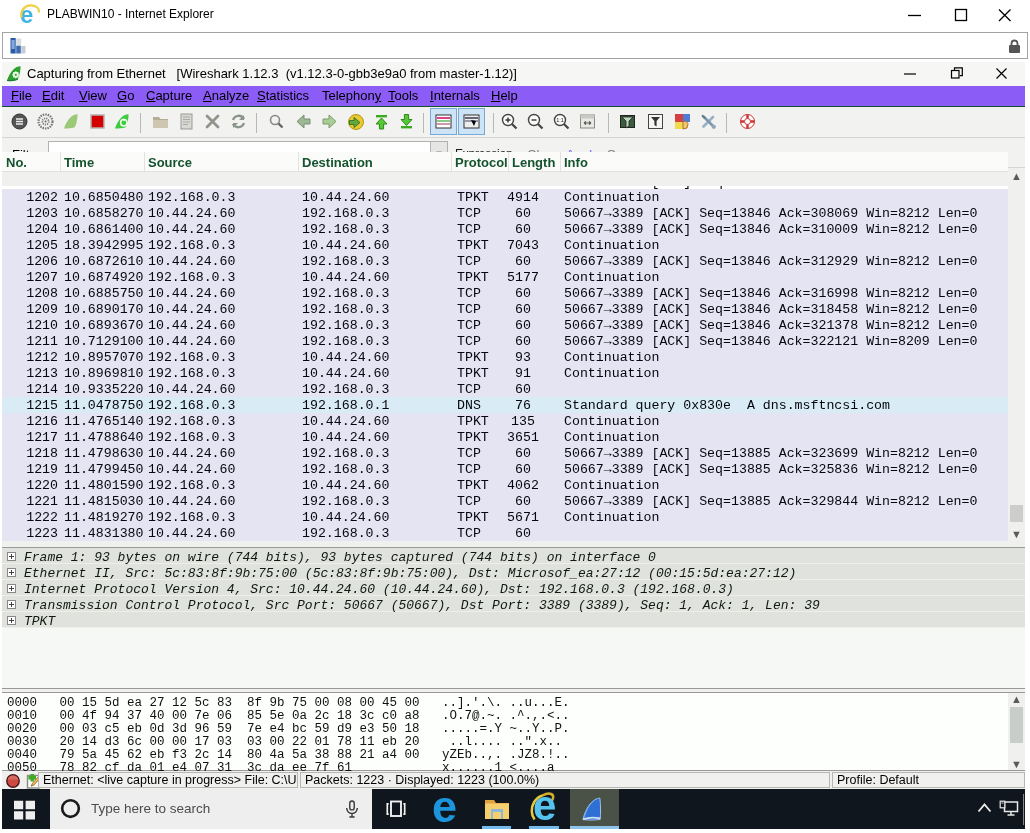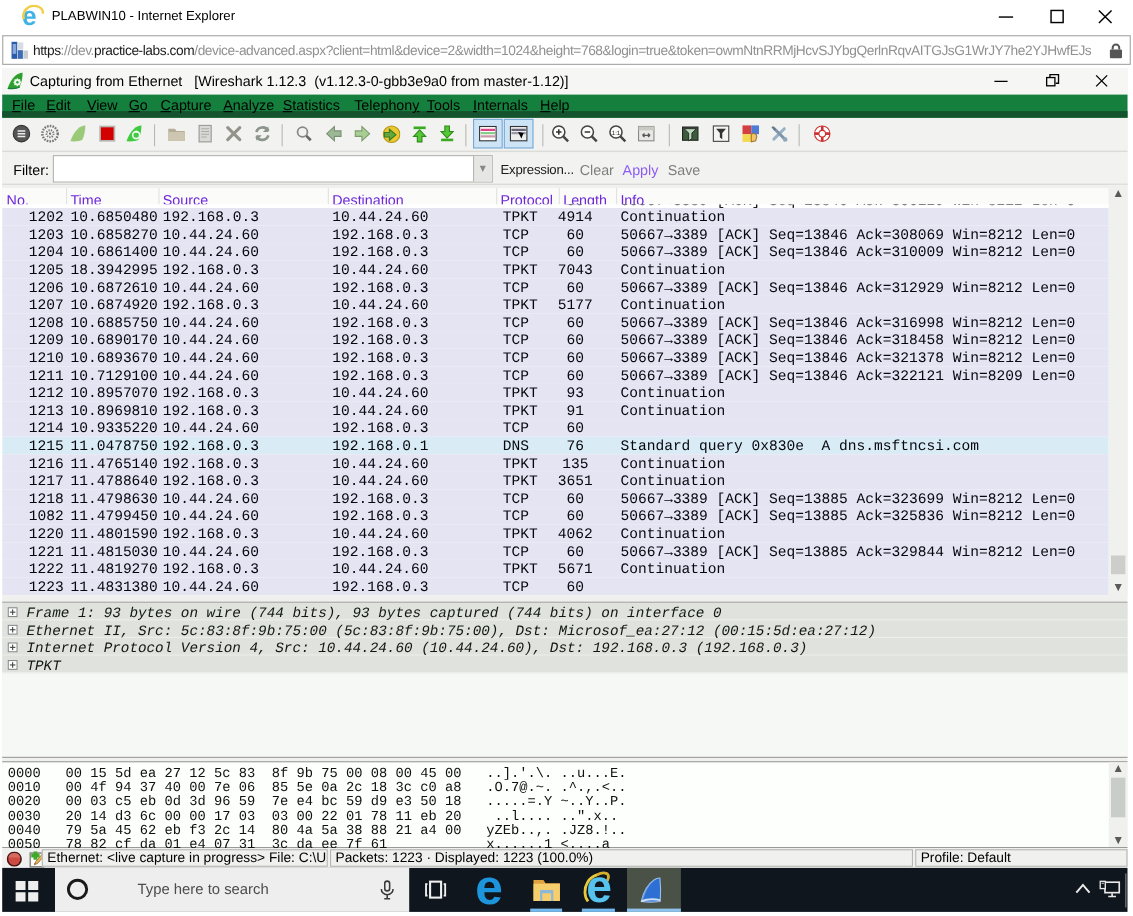--- a/index.html
+++ b/index.html
@@ -13,35 +13,35 @@
 #ie-title .ttext { position:absolute; left:47px; top:7px; font-size:14px; color:#000; }
 #ie-addr { position:absolute; left:0; top:30px; width:1030px; height:32px; background:#fff; }
 #addr-box { position:absolute; left:2px; top:2px; width:1026px; height:27px; border:1px solid #a3a3a3; background:#fff; }
 #addr-url { position:absolute; left:27px; top:6px; font-size:12.5px; letter-spacing:-0.4px; color:#919191; white-space:nowrap; width:966px; overflow:hidden; }
 #addr-url b { color:#1c1c1c; font-weight:normal; }
 
 
 #ws { position:absolute; left:2px; top:62px; width:1023px; height:727px; background:#f0f0ee; }
 #ws-title { position:absolute; left:0; top:0; width:1023px; height:24px; background:#f6f6f5; }
 #ws-title .ttext { position:absolute; left:25px; top:4px; font-size:13px; color:#000; }
-#ws-menu { position:absolute; left:0; top:24px; width:1023px; height:21px; background:#15803d; font-size:13px; color:#000; border-bottom:6px solid #14532d; }
+#ws-menu { position:absolute; left:0; top:24px; width:1023px; height:21px; background:#8b5cf6; font-size:13px; color:#000; border-bottom:1px solid #14532d; }
 #ws-menu span { position:absolute; top:2px; }
 #ws-menu u { text-decoration:underline; }
 #ws-toolbar { position:absolute; left:0; top:46px; width:1023px; height:30px; background:#f2f2f0; border-bottom:1px solid #d5d5d2; }
 .tbi { position:absolute; top:5px; width:17px; height:17px; }
 .tbsep { position:absolute; top:5px; width:1px; height:20px; background:#b8b8b4; }
 .tbtoggle { position:absolute; top:0px; width:27px; height:27px; background:#cde3f6; border:1px solid #78a9d6; }
 #ws-filter { position:absolute; left:0; top:77px; width:1023px; height:29px; background:#f2f2f0; border-bottom:1px solid #d5d5d2; }
 #ws-filter .lbl { position:absolute; left:10px; top:8px; font-size:13px; color:#000; }
 #filter-input { position:absolute; left:46px; top:2px; width:400px; height:25px; background:#fff; border:1px solid #b2b2ae; }
 #filter-drop { position:absolute; right:0px; top:0px; width:17px; height:23px; background:#e6e6e4; border-left:1px solid #b5b5b1; color:#888; font-size:11px; text-align:center; line-height:23px;}
 .flink { position:absolute; top:8px; font-size:13px; }
 
 
-#plist-head { position:absolute; left:0; top:109px; width:1006px; height:20px; background:#fbfbfa; border-bottom:1px solid #e0e0de; font-size:13px; color:#6d28d9; }
+#plist-head { position:absolute; left:0; top:90px; width:1006px; height:20px; background:#fbfbfa; border-bottom:1px solid #e0e0de; font-size:13px; color:#14532d;font-weight:bold; }
 #plist-head span { position:absolute; top:3px; }
 #plist-head i { position:absolute; top:0; width:1px; height:20px; background:#e2e2e0; }
 #plist { position:absolute; left:0; top:127px; width:1006px; height:352px; background:#fff; overflow:hidden; }
 .prow { position:relative; width:100%; height:16px; font-family:"Liberation Mono", monospace; font-size:13.25px; color:#06060e; white-space:pre; }
 .prow span { position:absolute; top:1px; }
 .prow .no { left:0; width:56px; text-align:right; }
 .prow .tm { left:62px; }
 .prow .sr { left:146px; }
 .prow .ds { left:300px; }
 .prow .pr { left:455px; }
@@ -69,21 +69,21 @@
 #hpane-sb { position:absolute; left:1006px; top:0px; width:17px; height:77px; background:#f0f0ee; }
 #hpane-thumb { position:absolute; left:2px; top:14px; width:13px; height:36px; background:#c9cdc9; }
 
 
 #sbar { position:absolute; left:0; top:709px; width:1023px; height:18px; background:#f0f0ee; font-size:13px; color:#000; }
 .spanel { position:absolute; top:1px; height:16px; border:1px solid #b6b6b2; background:#f0f0ee; font-size:12.5px; line-height:14px; padding:0 4px; white-space:nowrap; overflow:hidden; }
 
 
 #taskbar { position:absolute; left:2px; top:789px; width:1023px; height:40px; background:#10161d; }
 #search { position:absolute; left:48px; top:0px; width:322px; height:40px; background:#eeeeee; }
-#search .stext { position:absolute; left:41px; top:12px; font-size:13.5px; color:#4c4c4c;margin-left:34px; }
+#search .stext { position:absolute; left:41px; top:12px; font-size:13.5px; color:#4c4c4c; }
 .tb-icon { position:absolute; }
 </style>
 </head>
 <body>
 <div id="page">
 
   <div id="ie-title">
     <svg class="abs" style="left:19px;top:4px" width="22" height="22" viewBox="0 0 22 22">
       <path d="M2.7 13.5 C1 6.5 6 1.5 11.5 1.4 C16.5 1.3 20.8 4 19.8 8.5" fill="none" stroke="#f0cf46" stroke-width="2.1"></path>
       <text x="1" y="19" font-family="Liberation Sans" font-weight="bold" font-size="24" fill="#3fb2e6">e</text>
@@ -99,21 +99,20 @@
 
   <div id="ie-addr">
     <div id="addr-box">
       <svg class="abs" style="left:7px;top:4px" width="16" height="17" viewBox="0 0 16 17">
         <rect x="0.5" y="1" width="5.2" height="15.5" fill="#2b5ca8"></rect>
         <rect x="1.5" y="3" width="3.2" height="9" fill="#86a8da"></rect>
         <rect x="6.2" y="1.5" width="5" height="6.5" fill="#d8dce2"></rect>
         <rect x="6.2" y="8.6" width="4.6" height="7.9" fill="#3c6cb4"></rect>
         <path d="M11.2 9h4.3v7.5h-4.3z" fill="#c8ccd2"></path>
       </svg>
-      <span id="addr-url"><b>https</b>://dev.<b>practice-labs.com</b>/device-advanced.aspx?client=html&amp;device=2&amp;width=1024&amp;height=768&amp;login=true&amp;token=owmNtnRRMjHcvSJYbgQerlnRqvAITGJsG1WrJY7he2YJHwfEJs</span>
       <svg class="abs" style="right:6px;top:6px" width="13" height="15" viewBox="0 0 13 15">
         <rect x="1" y="6" width="11" height="8" rx="1" fill="#555"></rect>
         <path d="M3.5 6V4.5a3 3 0 0 1 6 0V6" fill="none" stroke="#555" stroke-width="1.8"></path>
       </svg>
     </div>
   </div>
 
   <div id="ws">
     <div id="ws-title">
       <svg class="abs" style="left:4px;top:3px" width="17" height="17" viewBox="0 0 17 17">
@@ -308,36 +307,37 @@
         <div class="prow bg-tcp"><span class="no">1209</span><span class="tm">10.6890170</span><span class="sr">10.44.24.60</span><span class="ds">192.168.0.3</span><span class="pr">TCP</span><span class="ln">60</span><span class="in">50667→3389 [ACK] Seq=13846 Ack=318458 Win=8212 Len=0</span></div>
         <div class="prow bg-tcp"><span class="no">1210</span><span class="tm">10.6893670</span><span class="sr">10.44.24.60</span><span class="ds">192.168.0.3</span><span class="pr">TCP</span><span class="ln">60</span><span class="in">50667→3389 [ACK] Seq=13846 Ack=321378 Win=8212 Len=0</span></div>
         <div class="prow bg-tcp"><span class="no">1211</span><span class="tm">10.7129100</span><span class="sr">10.44.24.60</span><span class="ds">192.168.0.3</span><span class="pr">TCP</span><span class="ln">60</span><span class="in">50667→3389 [ACK] Seq=13846 Ack=322121 Win=8209 Len=0</span></div>
         <div class="prow bg-tcp"><span class="no">1212</span><span class="tm">10.8957070</span><span class="sr">192.168.0.3</span><span class="ds">10.44.24.60</span><span class="pr">TPKT</span><span class="ln">93</span><span class="in">Continuation</span></div>
         <div class="prow bg-tcp"><span class="no">1213</span><span class="tm">10.8969810</span><span class="sr">192.168.0.3</span><span class="ds">10.44.24.60</span><span class="pr">TPKT</span><span class="ln">91</span><span class="in">Continuation</span></div>
         <div class="prow bg-tcp"><span class="no">1214</span><span class="tm">10.9335220</span><span class="sr">10.44.24.60</span><span class="ds">192.168.0.3</span><span class="pr">TCP</span><span class="ln">60</span></div>
         <div class="prow bg-dns"><span class="no">1215</span><span class="tm">11.0478750</span><span class="sr">192.168.0.3</span><span class="ds">192.168.0.1</span><span class="pr">DNS</span><span class="ln">76</span><span class="in">Standard query 0x830e  A dns.msftncsi.com</span></div>
         <div class="prow bg-tcp"><span class="no">1216</span><span class="tm">11.4765140</span><span class="sr">192.168.0.3</span><span class="ds">10.44.24.60</span><span class="pr">TPKT</span><span class="ln">135</span><span class="in">Continuation</span></div>
         <div class="prow bg-tcp"><span class="no">1217</span><span class="tm">11.4788640</span><span class="sr">192.168.0.3</span><span class="ds">10.44.24.60</span><span class="pr">TPKT</span><span class="ln">3651</span><span class="in">Continuation</span></div>
         <div class="prow bg-tcp"><span class="no">1218</span><span class="tm">11.4798630</span><span class="sr">10.44.24.60</span><span class="ds">192.168.0.3</span><span class="pr">TCP</span><span class="ln">60</span><span class="in">50667→3389 [ACK] Seq=13885 Ack=323699 Win=8212 Len=0</span></div>
-        <div class="prow bg-tcp"><span class="no">1082</span><span class="tm">11.4799450</span><span class="sr">10.44.24.60</span><span class="ds">192.168.0.3</span><span class="pr">TCP</span><span class="ln">60</span><span class="in">50667→3389 [ACK] Seq=13885 Ack=325836 Win=8212 Len=0</span></div>
+        <div class="prow bg-tcp"><span class="no">1219</span><span class="tm">11.4799450</span><span class="sr">10.44.24.60</span><span class="ds">192.168.0.3</span><span class="pr">TCP</span><span class="ln">60</span><span class="in">50667→3389 [ACK] Seq=13885 Ack=325836 Win=8212 Len=0</span></div>
         <div class="prow bg-tcp"><span class="no">1220</span><span class="tm">11.4801590</span><span class="sr">192.168.0.3</span><span class="ds">10.44.24.60</span><span class="pr">TPKT</span><span class="ln">4062</span><span class="in">Continuation</span></div>
         <div class="prow bg-tcp"><span class="no">1221</span><span class="tm">11.4815030</span><span class="sr">10.44.24.60</span><span class="ds">192.168.0.3</span><span class="pr">TCP</span><span class="ln">60</span><span class="in">50667→3389 [ACK] Seq=13885 Ack=329844 Win=8212 Len=0</span></div>
         <div class="prow bg-tcp"><span class="no">1222</span><span class="tm">11.4819270</span><span class="sr">192.168.0.3</span><span class="ds">10.44.24.60</span><span class="pr">TPKT</span><span class="ln">5671</span><span class="in">Continuation</span></div>
         <div class="prow bg-tcp"><span class="no">1223</span><span class="tm">11.4831380</span><span class="sr">10.44.24.60</span><span class="ds">192.168.0.3</span><span class="pr">TCP</span><span class="ln">60</span></div>
       </div>
     <div id="plist-sb">
       <div class="sb-arrow" style="top:2px">▲</div>
       <div id="plist-thumb"></div>
       <div class="sb-arrow" style="bottom:2px">▼</div>
     </div>
 
     <div id="dpane">
         <div class="drow"><span class="expander"></span><span class="tx">Frame 1: 93 bytes on wire (744 bits), 93 bytes captured (744 bits) on interface 0</span></div>
         <div class="drow"><span class="expander"></span><span class="tx">Ethernet II, Src: 5c:83:8f:9b:75:00 (5c:83:8f:9b:75:00), Dst: Microsof_ea:27:12 (00:15:5d:ea:27:12)</span></div>
         <div class="drow"><span class="expander"></span><span class="tx">Internet Protocol Version 4, Src: 10.44.24.60 (10.44.24.60), Dst: 192.168.0.3 (192.168.0.3)</span></div>
+        <div class="drow"><span class="expander"></span><span class="tx">Transmission Control Protocol, Src Port: 50667 (50667), Dst Port: 3389 (3389), Seq: 1, Ack: 1, Len: 39</span></div>
         <div class="drow"><span class="expander"></span><span class="tx">TPKT</span></div>
       </div>
 
     <div id="hpane">
       <div class="hrow">0000   00 15 5d ea 27 12 5c 83  8f 9b 75 00 08 00 45 00   ..].'.\. ..u...E.</div>
       <div class="hrow">0010   00 4f 94 37 40 00 7e 06  85 5e 0a 2c 18 3c c0 a8   .O.7@.~. .^.,.&lt;..</div>
       <div class="hrow">0020   00 03 c5 eb 0d 3d 96 59  7e e4 bc 59 d9 e3 50 18   .....=.Y ~..Y..P.</div>
       <div class="hrow">0030   20 14 d3 6c 00 00 17 03  03 00 22 01 78 11 eb 20    ..l.... ..".x.. </div>
       <div class="hrow">0040   79 5a 45 62 eb f3 2c 14  80 4a 5a 38 88 21 a4 00   yZEb..,. .JZ8.!..</div>
       <div class="hrow">0050   78 82 cf da 01 e4 07 31  3c da ee 7f 61            x......1 &lt;....a</div>

